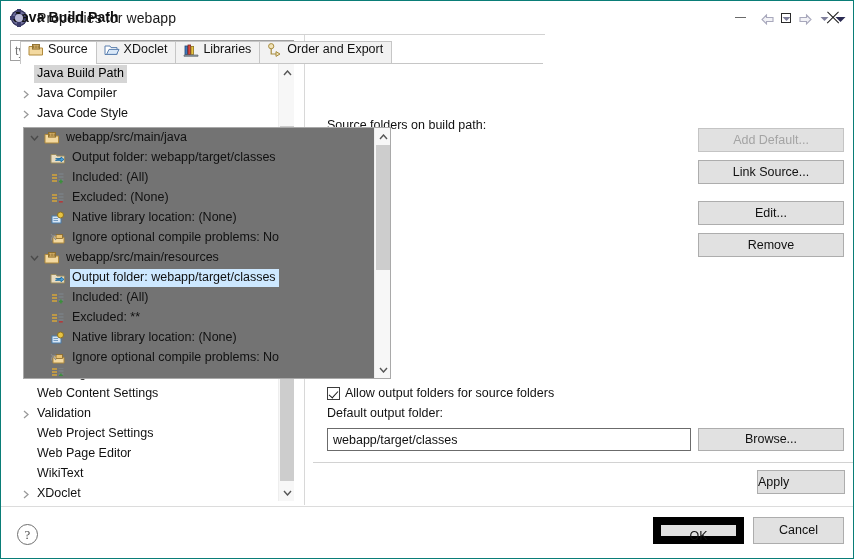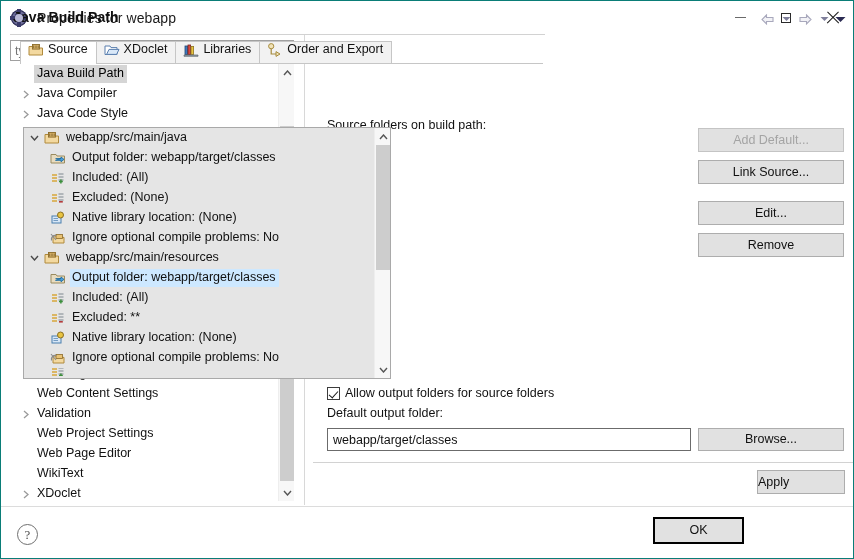--- a/index.html
+++ b/index.html
@@ -286,21 +286,21 @@
     color: #111111;
   }
 
   
   .src-box {
     position: absolute;
     left: 22px; top: 126px;
     width: 368px; height: 252px;
     box-sizing: border-box;
     border: 1px solid #a9a9a9;
-    background: #e5e5e5;
+    background: #737373;
     overflow: hidden;
   }
   .src-list {
     position: absolute;
     left: 0; top: 0;
     width: 350px;
   }
   .src-row {
     height: 20px;
     display: flex;
@@ -457,21 +457,21 @@
     border: 1px solid #adadad;
     font-family: "Liberation Sans", sans-serif;
     font-size: 12.5px;
     color: #111111;
     text-align: center;
     line-height: 25px;
     cursor: default;
   }
   .footer-btn.primary {
     left: 652px;
-    border: 2px solid #000000;
+    border: 8px solid #000000;
     line-height: 23px;
   }
   .footer-btn.secondary { left: 752px; }
 </style>
 </head>
 <body>
 
 <div id="dialog">
 
   <div class="titlebar">
@@ -852,14 +852,15 @@
 
   <div class="browse-btn">Browse...</div>
 
   <div class="apply-sep"></div>
   <div class="apply-btn">Apply</div>
 
   <div class="footer">
     <div class="help-icon">?</div>
   </div>
   <div class="footer-btn primary">OK</div>
+  <div class="footer-btn secondary">Cancel</div>
 
 </div>
 
 </body></html>

